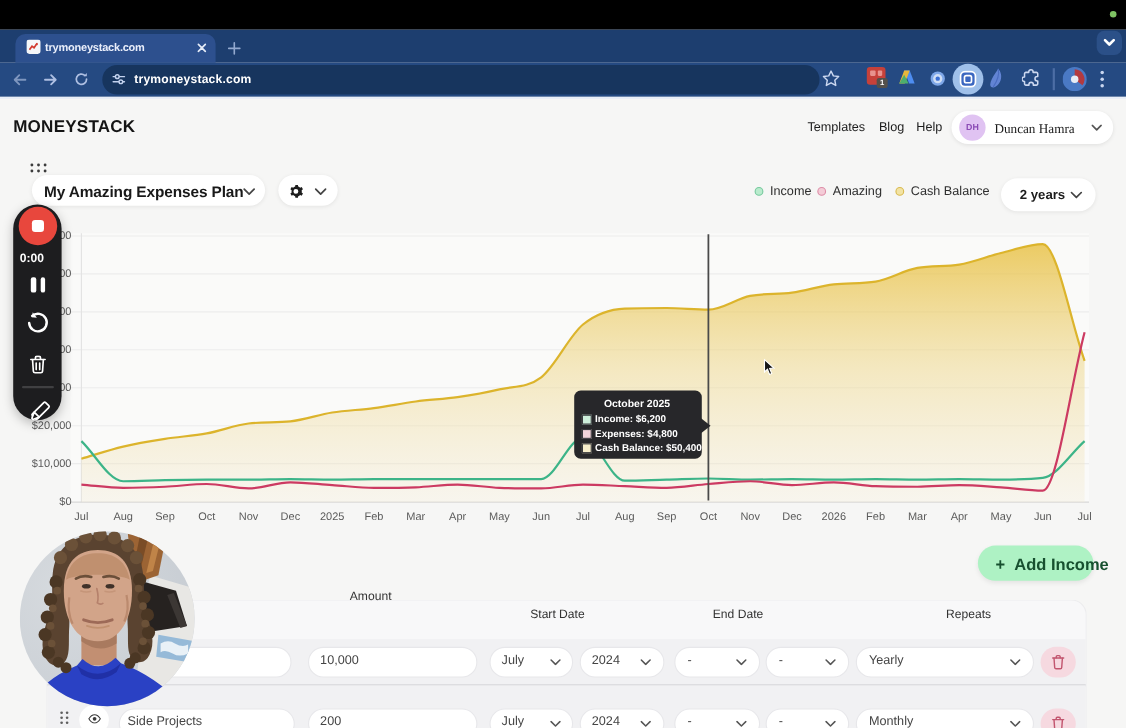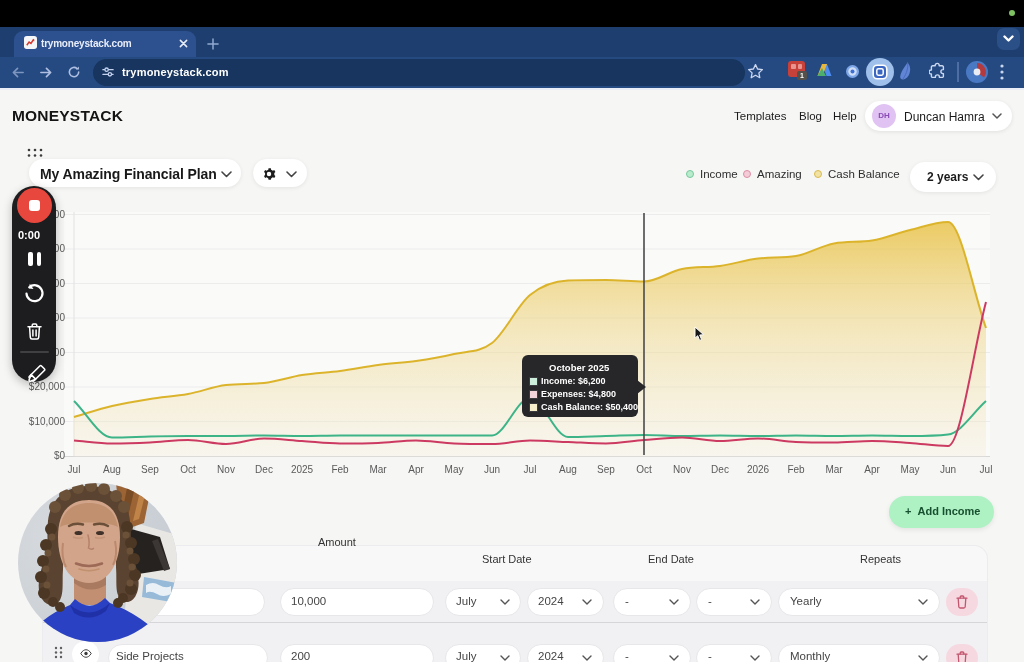--- a/index.html
+++ b/index.html
@@ -95,37 +95,37 @@
     <circle cx="2" cy="8" r="1.6" fill="#c9d6ef"></circle>
     <circle cx="2" cy="14" r="1.6" fill="#c9d6ef"></circle>
   </svg>
 
 <div class="abs" style="left:12px;top:107px;font-size:15.5px;font-weight:800;letter-spacing:.2px;color:#141414;">MONEYSTACK</div>
 <div class="abs" style="left:734px;top:110px;font-size:11.5px;color:#1c1c1c;">Templates</div>
 <div class="abs" style="left:799px;top:110px;font-size:11.5px;color:#1c1c1c;">Blog</div>
 <div class="abs" style="left:833px;top:110px;font-size:11.5px;color:#1c1c1c;">Help</div>
 <div class="abs" style="left:865px;top:101px;width:147px;height:30px;background:#fff;border-radius:15px;box-shadow:0 1px 4px rgba(0,0,0,.09);"></div>
 <div class="abs" style="left:872px;top:104px;width:24px;height:24px;border-radius:50%;background:#e0c3f2;color:#8a4bb5;font-size:8px;font-weight:700;text-align:center;line-height:24px;">DH</div>
-<div class="abs" style="left:904px;top:110px;font-size:12px;font-weight:400;color:#1a1a1a;">Duncan Hamra</div>
+<div class="abs" style="left:904px;top:110px;font-size:12px;font-weight:400;color:#1a1a1a;font-family:Liberation Serif, serif;">Duncan Hamra</div>
 <svg class="abs" style="left:992px;top:113px;" width="10" height="6" viewBox="0 0 10 6">
     <path d="M1,1 L5,5 L9,1" stroke="#555" stroke-width="1.5" fill="none" stroke-linecap="round" stroke-linejoin="round"></path>
   </svg>
 
 <svg class="abs" style="left:27px;top:148px;" width="16" height="10" viewBox="0 0 16 10">
     <g fill="#3c3c3c">
       <circle cx="2" cy="2" r="1.3"></circle>
       <circle cx="8" cy="2" r="1.3"></circle>
       <circle cx="14" cy="2" r="1.3"></circle>
       <circle cx="2" cy="7.5" r="1.3"></circle>
       <circle cx="8" cy="7.5" r="1.3"></circle>
       <circle cx="14" cy="7.5" r="1.3"></circle>
     </g>
   </svg>
 <div class="abs" style="left:29px;top:159px;width:212px;height:28px;background:#fff;border-radius:14px;box-shadow:0 1px 4px rgba(0,0,0,.08);"></div>
-<div class="abs" style="left:40px;top:166px;font-size:14px;font-weight:700;color:#191919;letter-spacing:-0.1px;">My Amazing Financial Plan</div>
+<div class="abs" style="left:40px;top:166px;font-size:14px;font-weight:700;color:#191919;letter-spacing:-0.1px;">My Amazing Expenses Plan</div>
 <svg class="abs" style="left:221px;top:171px;" width="11" height="7" viewBox="0 0 11 7">
     <path d="M1,1 L5.5,5.5 L10,1" stroke="#444" stroke-width="1.6" fill="none" stroke-linecap="round" stroke-linejoin="round"></path>
   </svg>
 <div class="abs" style="left:253px;top:159px;width:54px;height:28px;background:#fff;border-radius:14px;box-shadow:0 1px 4px rgba(0,0,0,.08);"></div>
 <svg class="abs" style="left:262px;top:167px;" width="14" height="14" viewBox="0 0 24 24">
     <path fill="#1d1d1d" fill-rule="evenodd" d="M21.2 12c0-.6-.1-1.2-.2-1.8l2-1.5-2-3.4-2.3 1a7.6 7.6 0 0 0-3.1-1.8L15.2 2h-4l-.4 2.5a7.6 7.6 0 0 0-3.1 1.8l-2.3-1-2 3.4 2 1.5c-.1.6-.2 1.2-.2 1.8s.1 1.2.2 1.8l-2 1.5 2 3.4 2.3-1c.9.8 2 1.4 3.1 1.8l.4 2.5h4l.4-2.5c1.2-.4 2.2-1 3.1-1.8l2.3 1 2-3.4-2-1.5c.1-.6.2-1.2.2-1.8zM12 15.8a3.8 3.8 0 1 1 0-7.6 3.8 3.8 0 0 1 0 7.6z"></path>
   </svg>
 <svg class="abs" style="left:286px;top:171px;" width="11" height="7" viewBox="0 0 11 7">
     <path d="M1,1 L5.5,5.5 L10,1" stroke="#444" stroke-width="1.6" fill="none" stroke-linecap="round" stroke-linejoin="round"></path>
   </svg>
@@ -214,21 +214,21 @@
 <div class="abs" style="left:541px;top:389px;font-size:9px;font-weight:600;color:#fff;">Expenses: $4,800</div>
 <div class="abs" style="left:529px;top:403px;width:9px;height:9px;background:#f7eecb;border:1px solid #3a3a3e;"></div>
 <div class="abs" style="left:541px;top:402px;font-size:9px;font-weight:600;color:#fff;">Cash Balance: $50,400</div>
 <div class="abs" style="left:637px;top:380px;width:0;height:0;border-top:7px solid transparent;border-bottom:7px solid transparent;border-left:9px solid #27272a;"></div>
 
 <svg class="abs" style="left:694px;top:326px;" width="11" height="16" viewBox="0 0 11 16">
     <path d="M1,1 L1,12.2 L3.7,9.7 L5.6,14.4 L7.6,13.6 L5.7,9 L9.6,8.7 Z" fill="#171717" stroke="#fff" stroke-width="1"></path>
   </svg>
 
 <div class="abs" style="left:889px;top:496px;width:105px;height:32px;background:#aef2c4;border-radius:16px;box-shadow:0 2px 5px rgba(0,0,0,.08);"></div>
-<div class="abs" style="left:905px;top:505px;font-size:11px;font-weight:700;color:#17502f;">+&nbsp;&nbsp;Add Income</div>
+<div class="abs" style="left:905px;top:505px;font-size:15px;font-weight:700;color:#17502f;">+&nbsp;&nbsp;Add Income</div>
 <div class="abs" style="left:42px;top:545px;width:946px;height:117px;background:#f8f8f9;border:1px solid #ececee;border-bottom:none;border-radius:14px 14px 0 0;"></div>
 <div class="abs" style="left:43px;top:581px;width:944px;height:41px;background:#f1f1f3;"></div>
 <div class="abs" style="left:43px;top:622px;width:944px;height:1.5px;background:#d6d6da;"></div>
 <div class="abs" style="left:43px;top:623px;width:944px;height:39px;background:#f1f1f3;"></div>
 <div class="abs" style="left:147px;top:553px;font-size:11px;color:#333;">Name</div>
 <div class="abs" style="left:318px;top:536px;font-size:11px;color:#333;">Amount</div>
 <div class="abs" style="left:482px;top:553px;font-size:11px;color:#333;">Start Date</div>
 <div class="abs" style="left:648px;top:553px;font-size:11px;color:#333;">End Date</div>
 <div class="abs" style="left:815px;top:553px;font-size:11px;color:#333;padding-left:45px;">Repeats</div>
 

